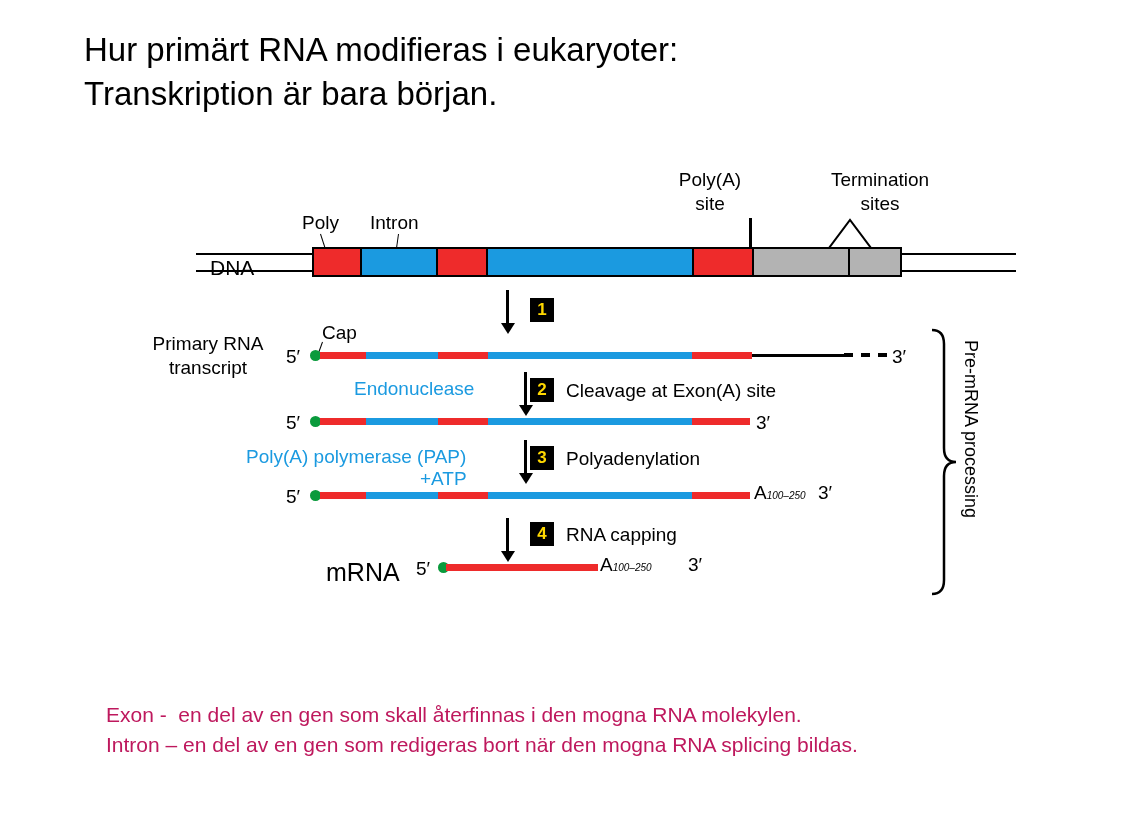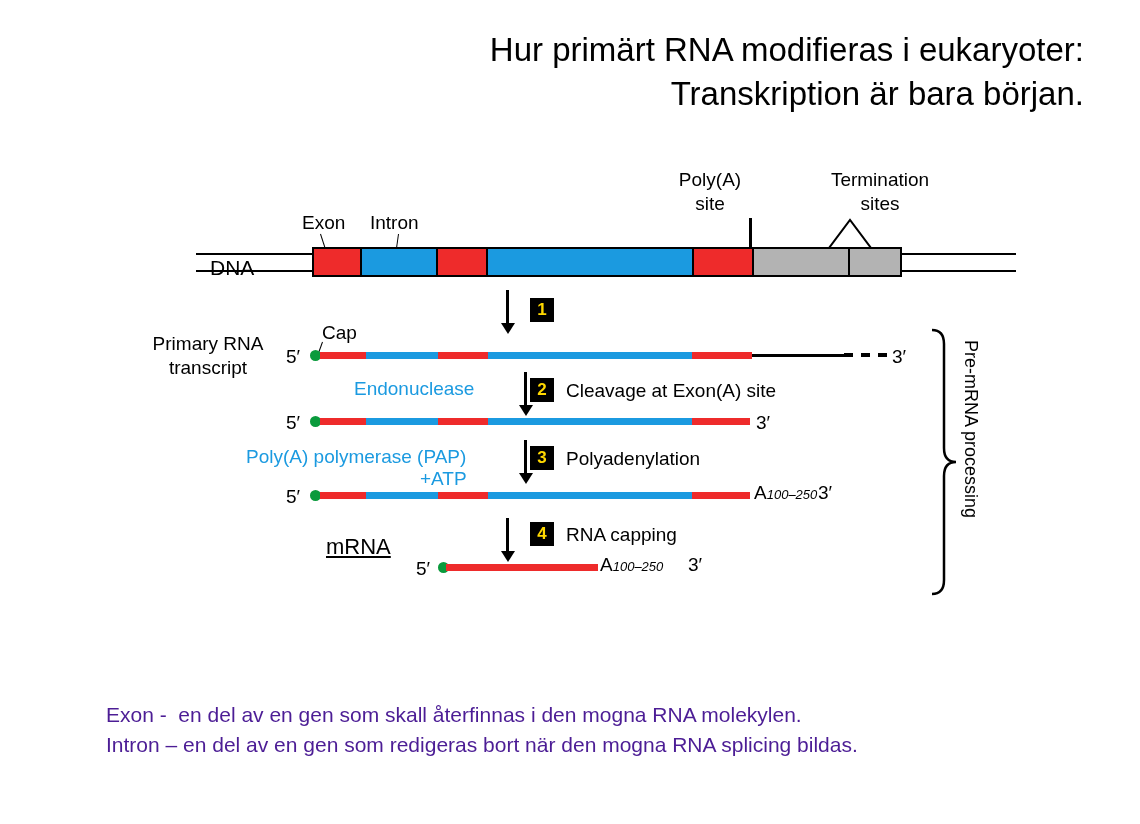--- a/index.html
+++ b/index.html
@@ -18,21 +18,21 @@
   .title {
     position: absolute;
     left: 84px;
     top: 28px;
     width: 1000px;
     font-size: 33px;
     line-height: 1.33;
     color: #000000;
     font-family: "Liberation Sans", sans-serif;
   }
-  .title div { white-space: pre; text-align: right; }
+  .title div { white-space: pre; }
 
   
   #diagram {
     position: absolute;
     left: 0;
     top: 150px;
     width: 1140px;
     height: 480px;
   }
   .lbl {
@@ -113,48 +113,48 @@
   }
   .vertlabel {
     position: absolute;
     color: #000000;
     font-size: 18px;
     font-family: "Liberation Sans", sans-serif;
     writing-mode: vertical-rl;
     white-space: pre;
   }
   .sub {
-    font-size: 13px;
+    font-size: 10px;
     font-style: italic;
   }
   .footer {
     position: absolute;
     left: 106px;
     top: 700px;
     width: 980px;
     font-size: 21px;
     line-height: 1.45;
-    color: #4c1d95;
+    color: #be185d;
     font-family: "Liberation Sans", sans-serif;
   }
   .footer div { white-space: pre; }
 </style>
 </head>
 <body>
 
 <div id="slide">
 
   <div class="title">
     <div>Hur primärt RNA modifieras i eukaryoter:</div>
     <div>Transkription är bara början.</div>
   </div>
 
   <div id="diagram">
 
-    <div class="lbl" style="left:302px; top:62px;">Exon</div>
+    <div class="lbl" style="left:302px; top:62px;">Poly</div>
     <div class="lbl" style="left:370px; top:62px;">Intron</div>
 
     <div class="lbl c" style="left:620px; top:18px; width:180px; line-height:1.25;">Poly(A)<br>site</div>
     <div class="lbl c" style="left:790px; top:18px; width:180px; line-height:1.25;text-align:center;">Termination<br>sites</div>
 
     <div class="tick" style="left:320px; top:84px; height:22px; transform:rotate(-18deg); transform-origin: top center;"></div>
     <div class="tick" style="left:398px; top:84px; height:22px; transform:rotate(8deg); transform-origin: top center;"></div>
 
     <div class="arrow" style="left:749px; top:68px; height:36px;"></div>
     <div class="arrowhead" style="left:744px; top:100px;"></div>
@@ -228,21 +228,21 @@
     <div class="bar blue" style="left:488px; top:342px; width:204px;"></div>
     <div class="bar red" style="left:692px; top:342px; width:58px;"></div>
     <div class="lbl" style="left:754px; top:332px;"><span>A</span><span class="sub">100–250</span></div>
     <div class="lbl" style="left:818px; top:332px;">3′</div>
 
     <div class="arrow" style="left:506px; top:368px; height:38px;"></div>
     <div class="arrowhead" style="left:501px; top:401px;"></div>
     <div class="stepbox" style="left:530px; top:372px;">4</div>
     <div class="lbl" style="left:566px; top:374px;">RNA capping</div>
 
-    <div class="lbl" style="left:326px; top:384px; font-size:22px;text-decoration:underline;">mRNA</div>
+    <div class="lbl" style="left:326px; top:408px; font-size:25px;">mRNA</div>
     <div class="lbl" style="left:416px; top:408px;">5′</div>
     <div class="dot" style="left:438px; top:412px;"></div>
     <div class="bar red" style="left:446px; top:414px; width:152px;"></div>
     <div class="lbl" style="left:600px; top:404px;"><span>A</span><span class="sub">100–250</span></div>
     <div class="lbl" style="left:688px; top:404px;">3′</div>
 
     <svg style="position:absolute; left:928px; top:178px;" width="30" height="268">
       <path d="M4,2 Q16,2 16,16 L16,120 Q16,134 28,134 Q16,134 16,148 L16,252 Q16,266 4,266" fill="none" stroke="#000" stroke-width="2.5"></path>
     </svg>
     <div class="vertlabel" style="left:960px; top:190px;">Pre-mRNA processing</div>

